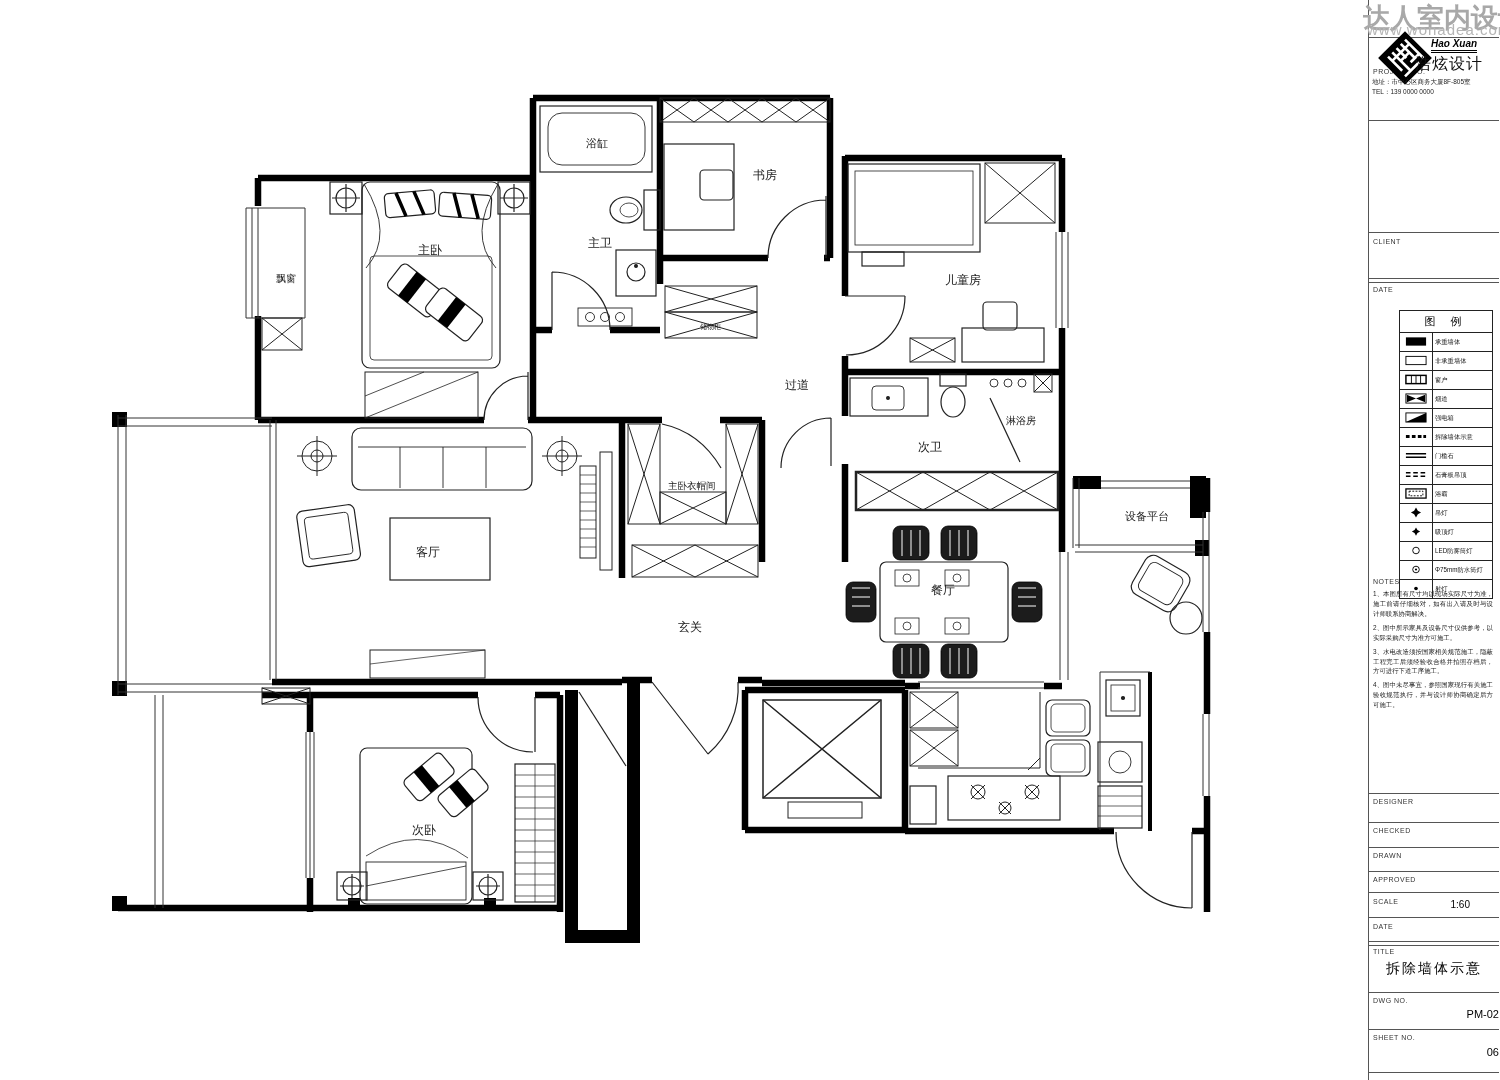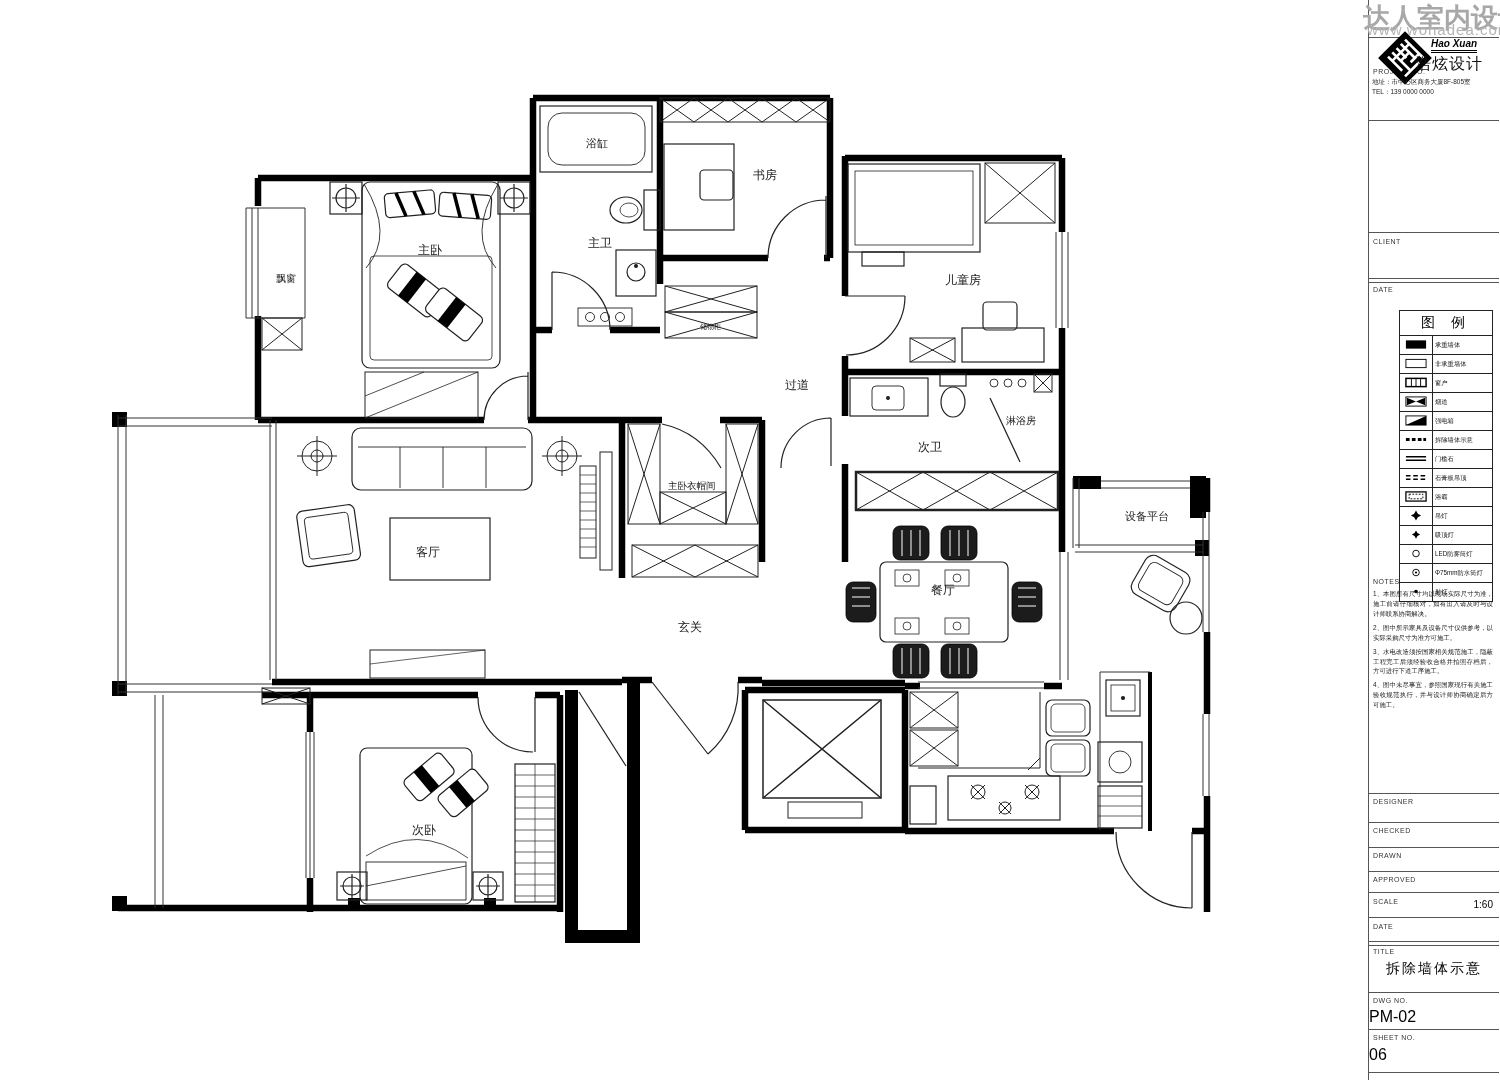--- a/index.html
+++ b/index.html
@@ -15,30 +15,30 @@
   .wm1{position:absolute;left:-6px;top:0px;font-size:27px;font-weight:bold;color:#a8a8a8;white-space:nowrap;}
   .wm2{position:absolute;left:-2px;top:21px;font-size:15px;color:#b5b5b5;letter-spacing:1px;white-space:nowrap;}
   .brand-en{position:absolute;left:62px;top:38px;font-size:10px;font-style:italic;font-weight:bold;color:#000;
             border-bottom:3px double #000;padding-bottom:1px;}
   .brand-cn{position:absolute;left:46px;top:54px;font-size:16px;color:#111;letter-spacing:1px;white-space:nowrap;}
   .brand-ad{position:absolute;left:3px;top:78px;font-size:6.5px;color:#222;white-space:nowrap;}
   .brand-tel{position:absolute;left:3px;top:88px;font-size:6.5px;color:#222;}
   
   #legend{position:absolute;left:30px;top:310px;width:94px;border:1px solid #222;border-collapse:collapse;}
   #legend td{border:1px solid #222;padding:0 2px;height:15px;}
-  #legend .hd{font-size:14px;text-align:center;letter-spacing:6px;padding:3px 0;}
+  #legend .hd{font-size:11px;text-align:center;letter-spacing:6px;padding:3px 0;}
   #legend .sc{width:28px;text-align:center;}
   #legend .lc{font-size:6.3px;color:#111;white-space:nowrap;overflow:hidden;}
   
   #notes{position:absolute;left:4px;top:578px;width:120px;}
   #notes .nt{font-size:7px;color:#333;letter-spacing:.5px;}
   #notes p{font-size:6.4px;color:#222;line-height:1.55;margin:4px 0;text-align:justify;}
   .fval{position:absolute;font-size:10px;color:#000;}
   .big{position:absolute;width:100%;text-align:center;font-size:14px;color:#000;letter-spacing:2px;}
-  .mid{position:absolute;width:100%;text-align:left;font-size:16px;color:#000;}
+  .mid{position:absolute;width:100%;text-align:right;font-size:11px;color:#000;}
 </style>
 </head>
 <body>
 
 <div id="canvas">
 
 <svg id="plan-svg" width="1500" height="1080" viewBox="0 0 1500 1080">
 
   <g stroke="#000" stroke-width="6.5" fill="none">
     <path d="M258 178 H533"></path>
@@ -486,21 +486,21 @@
   <div class="rule" style="top:793px"></div>
   <div class="fldlbl" style="top:798px">DESIGNER</div>
   <div class="rule" style="top:822px"></div>
   <div class="fldlbl" style="top:827px">CHECKED</div>
   <div class="rule" style="top:847px"></div>
   <div class="fldlbl" style="top:852px">DRAWN</div>
   <div class="rule" style="top:871px"></div>
   <div class="fldlbl" style="top:876px">APPROVED</div>
   <div class="rule" style="top:892px"></div>
   <div class="fldlbl" style="top:898px">SCALE</div>
-  <div class="fval" style="top:899px;right:6px">1:60</div>
+  <div class="fval" style="top:899px;right:29px">1:60</div>
   <div class="rule" style="top:917px"></div>
   <div class="fldlbl" style="top:923px">DATE</div>
   <div class="rule2" style="top:941px"></div>
   <div class="fldlbl" style="top:948px">TITLE</div>
   <div class="big" style="top:960px">拆除墙体示意</div>
   <div class="rule" style="top:992px"></div>
   <div class="fldlbl" style="top:997px">DWG NO.</div>
   <div class="mid" style="top:1008px">PM-02</div>
   <div class="rule" style="top:1029px"></div>
   <div class="fldlbl" style="top:1034px">SHEET NO.</div>

